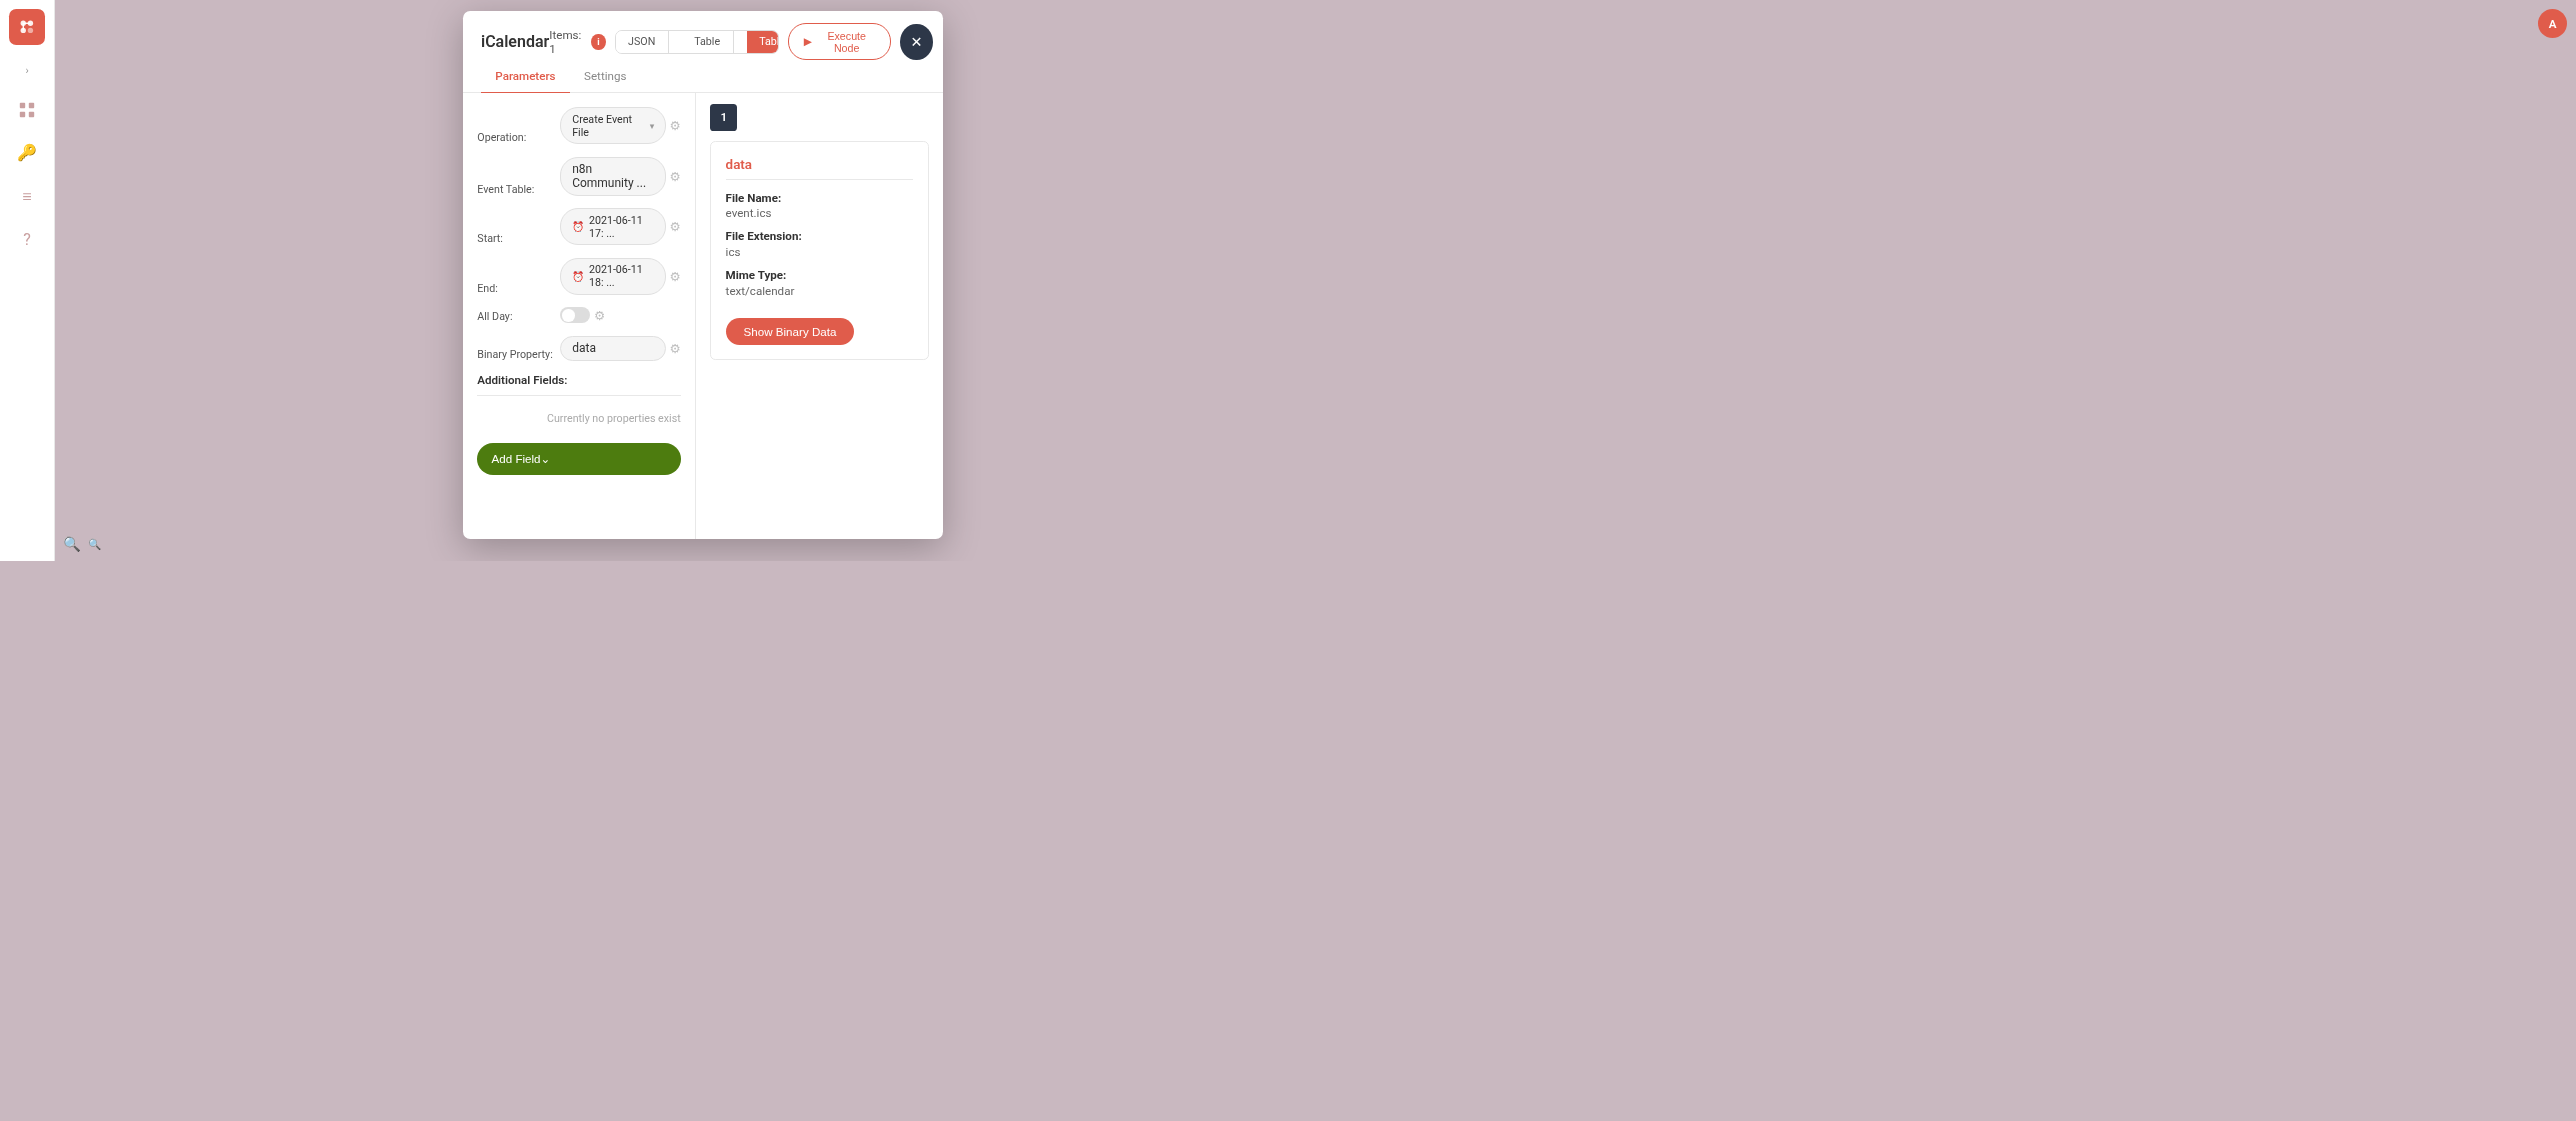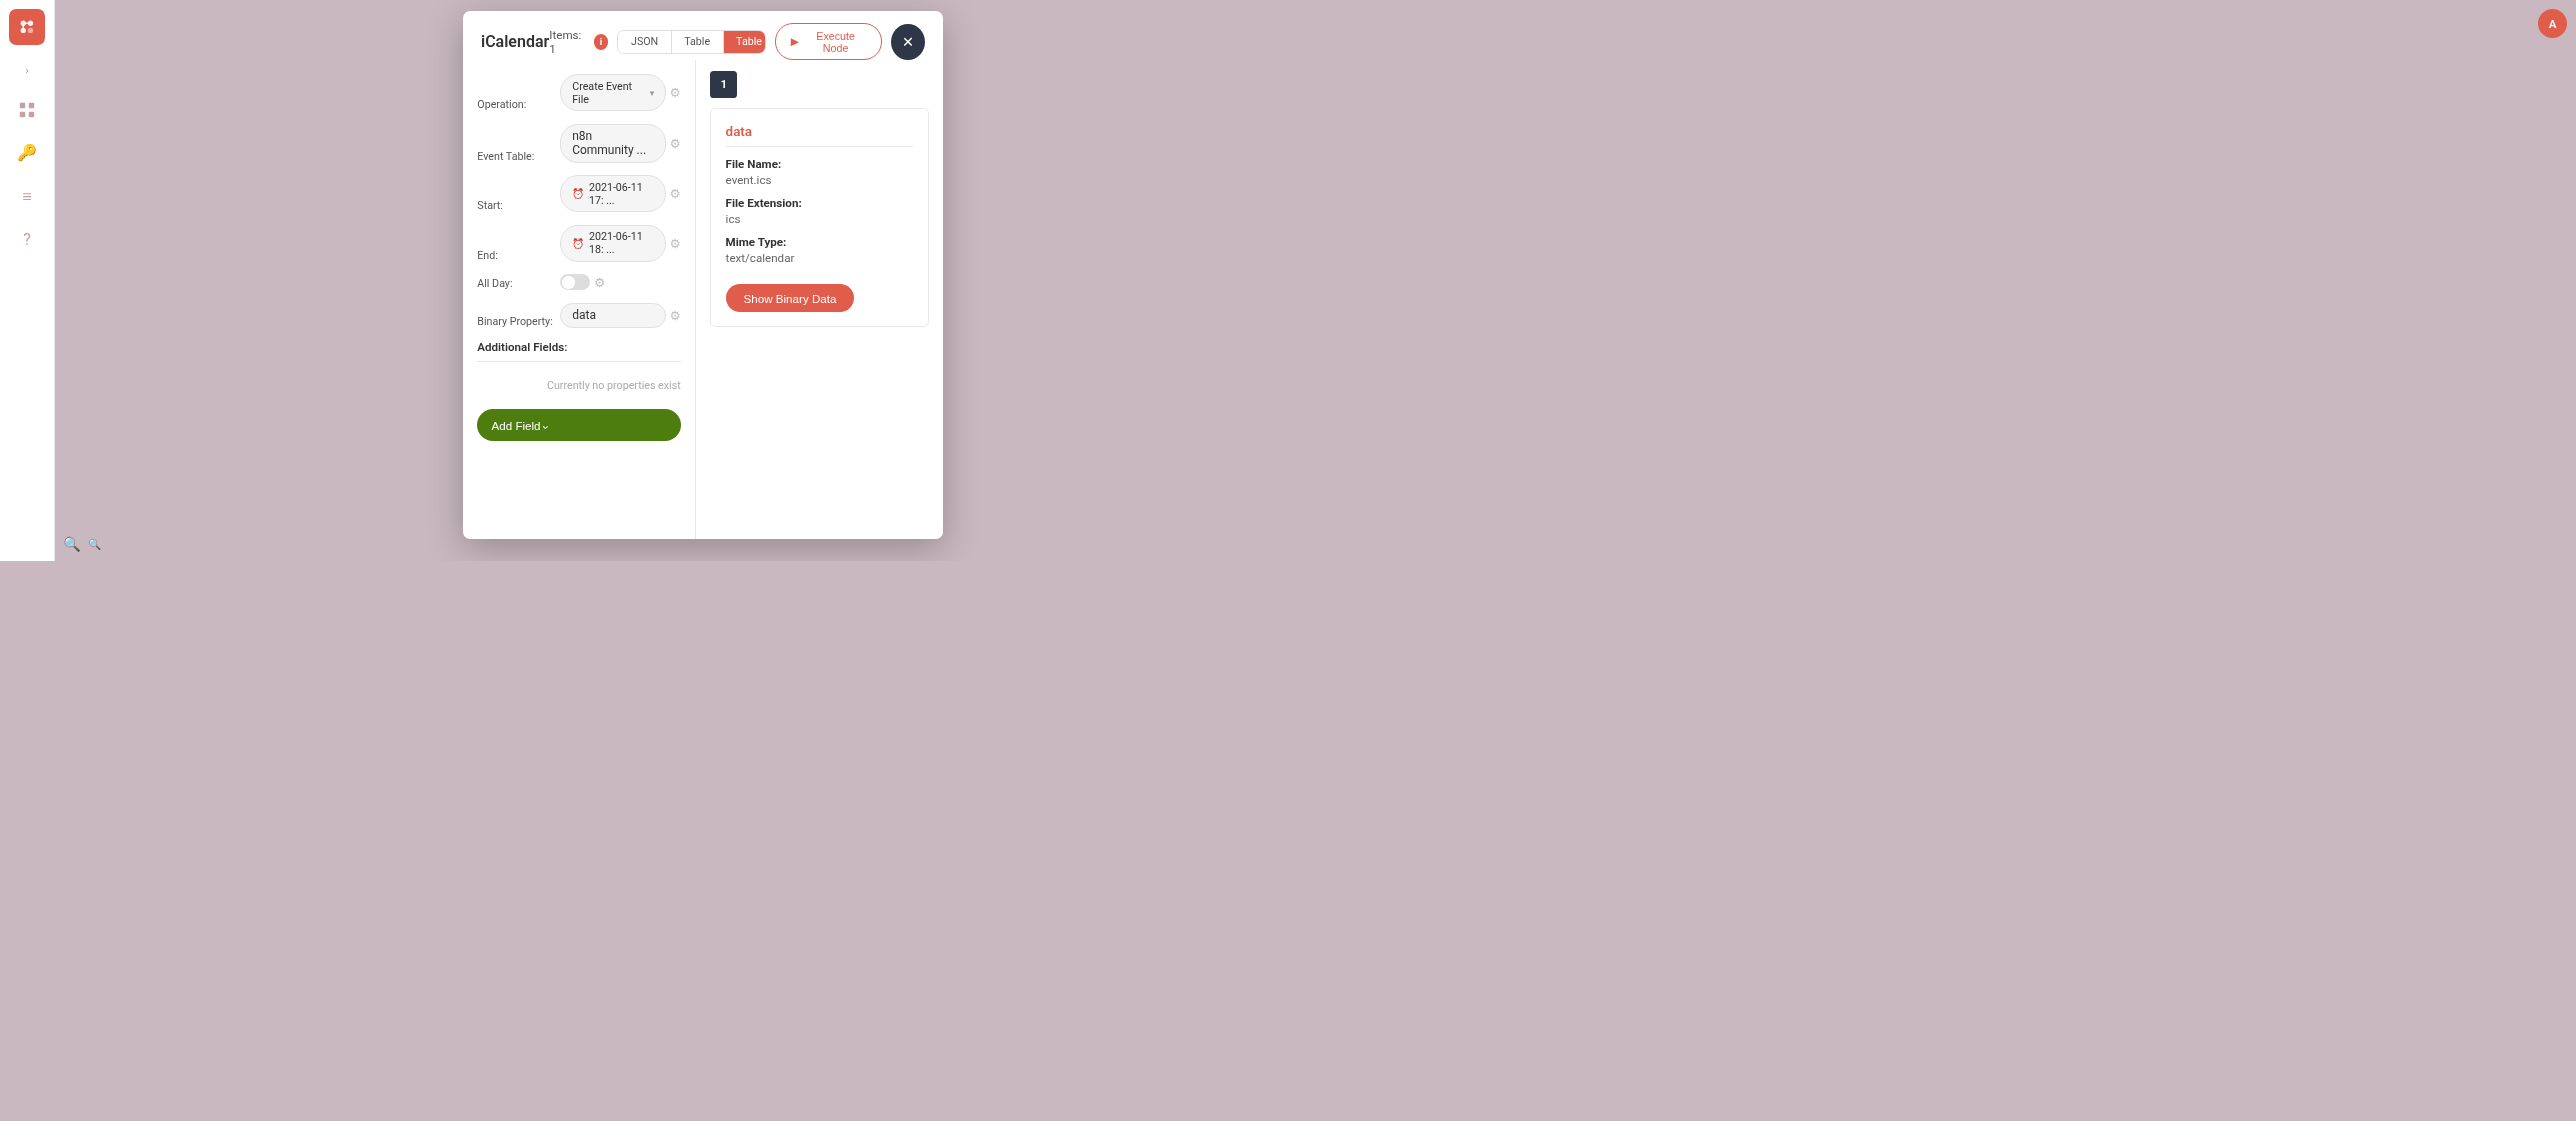--- a/index.html
+++ b/index.html
@@ -285,21 +285,21 @@
       display: flex;
       align-items: center;
       justify-content: center;
       color: white;
       font-size: 9px;
       font-weight: 700;
     }
 
     .view-tabs {
       display: flex;
-      gap: 0;
+      gap: 13px;
       border: 0.9px solid #ddd;
       border-radius: 7px;
       overflow: hidden;
     }
 
     .view-tab {
       padding: 4.5px 12.5px;
       font-size: 10.7px;
       color: #555;
       cursor: pointer;
@@ -513,20 +513,24 @@
 
         <button class="execute-btn">
           <span class="play-icon">▶</span>
           <span>Execute Node</span>
         </button>
 
         <div class="close-btn">✕</div>
       </div>
     </div>
 
+    <div class="modal-tabs">
+      <div class="modal-tab active">Parameters</div>
+      <div class="modal-tab">Settings</div>
+    </div>
 
     <div class="modal-body">
 
       <div class="left-panel">
 
         <div class="field-row">
           <span class="field-label">Operation:</span>
           <div class="field-control">
             <div class="field-select">
               <span>Create Event File</span>

